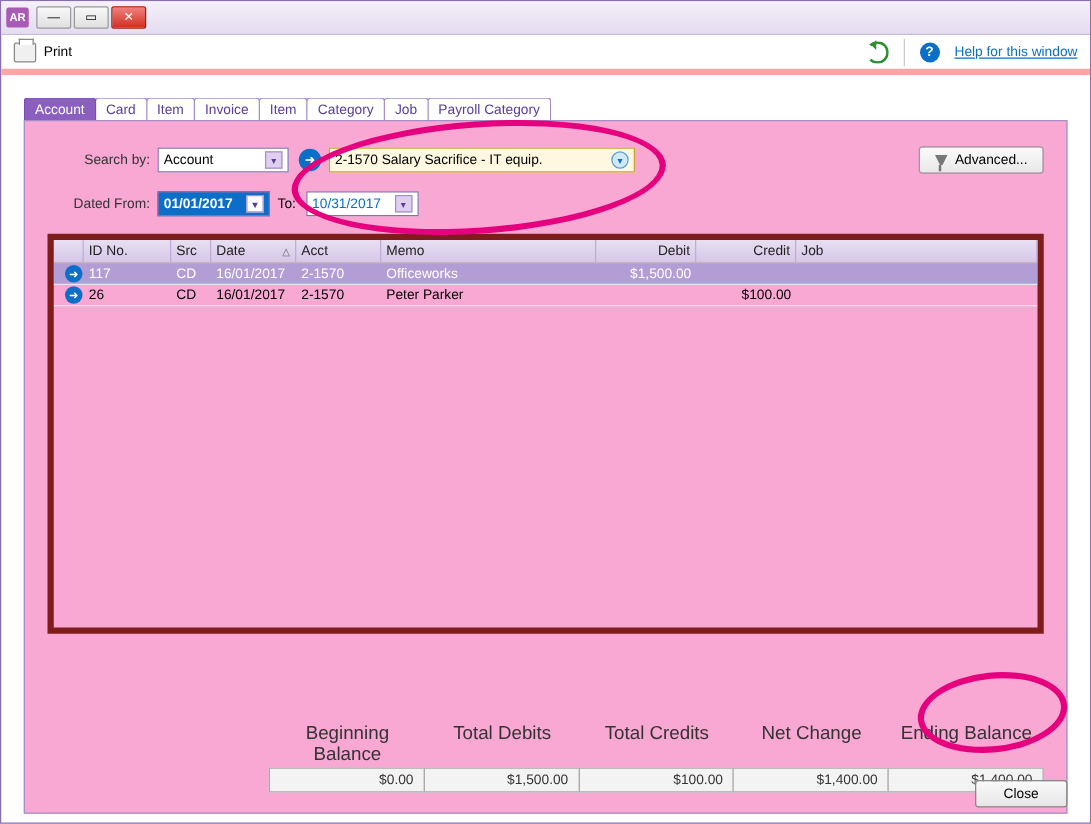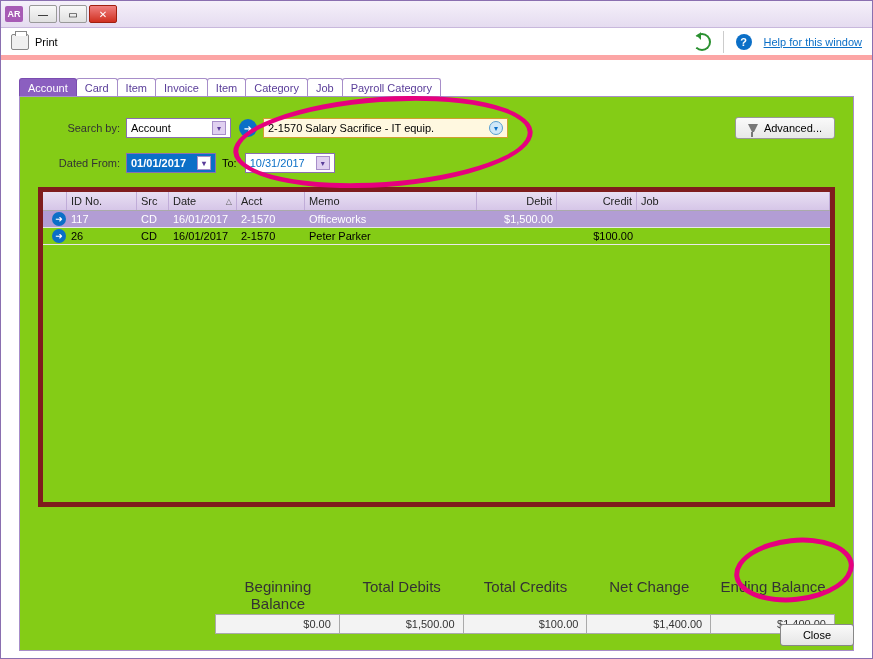--- a/index.html
+++ b/index.html
@@ -24,21 +24,21 @@
 .divider { width:1px; height:22px; background:#ccc; }
 .help-icon { width:16px; height:16px; background:#0b6fc7; color:#fff; border-radius:50%; display:flex; align-items:center; justify-content:center; font-weight:bold; font-size:11px; cursor:pointer;}
 .help-link { color:#0b6fc7; text-decoration: underline; cursor: pointer; }
 
 
 .tab-row { padding: 18px 18px 0 18px; display: flex; gap: 0; }
 .tab { padding: 3px 8px 2px; border: 1px solid #a78ec9; border-bottom: none; background: #fff; color: #5a3d99; font-size: 11px; cursor:pointer; margin-right: -1px; border-radius: 3px 3px 0 0; position: relative; }
 .tab.active { background: #8b5fc0; color: #fff; border-color: #7a4db0; z-index: 2; }
 
 
-.main-panel { margin: 0 18px 12px 18px; border: 1px solid #a78ec9; padding: 20px 18px 16px; background: #84cc16; height: 555px; position: relative; }
+.main-panel { margin: 0 18px 12px 18px; border: 1px solid #a78ec9; padding: 20px 18px 16px; background: #f9a8d4; height: 555px; position: relative; }
 
 
 .search-row { display: flex; align-items: center; margin-bottom: 14px; }
 .field-label { width: 88px; text-align: right; padding-right: 6px; color: #333; }
 .dropdown { height: 20px; border: 1px solid #8a6fb0; background: #fff; display: flex; align-items: center; padding: 0 4px; position: relative; }
 .dropdown.search-by { width: 105px; margin-right: 8px; }
 .dropdown .dd-arrow { margin-left: auto; width: 14px; height: 14px; background:#e0d0f0; border:1px solid #a78ec9; display:flex; align-items:center; justify-content:center; font-size:8px; color:#5a3d99; }
 .go-arrow { width: 18px; height: 18px; background:#0b6fc7; border-radius:50%; color:#fff; display:flex; align-items:center; justify-content:center; margin-right: 6px; font-size:10px; cursor:pointer; }
 .account-field { width: 245px; height: 20px; border: 1px solid #d0a030; background: #fff8e0; display:flex; align-items:center; padding: 0 4px; }
 .account-field .dd-arrow { margin-left:auto; width:14px; height:14px; background:#d0e8f8; border:1px solid #5a9fd0; border-radius:50%; display:flex; align-items:center; justify-content:center; font-size:8px; color:#0b6fc7; }

